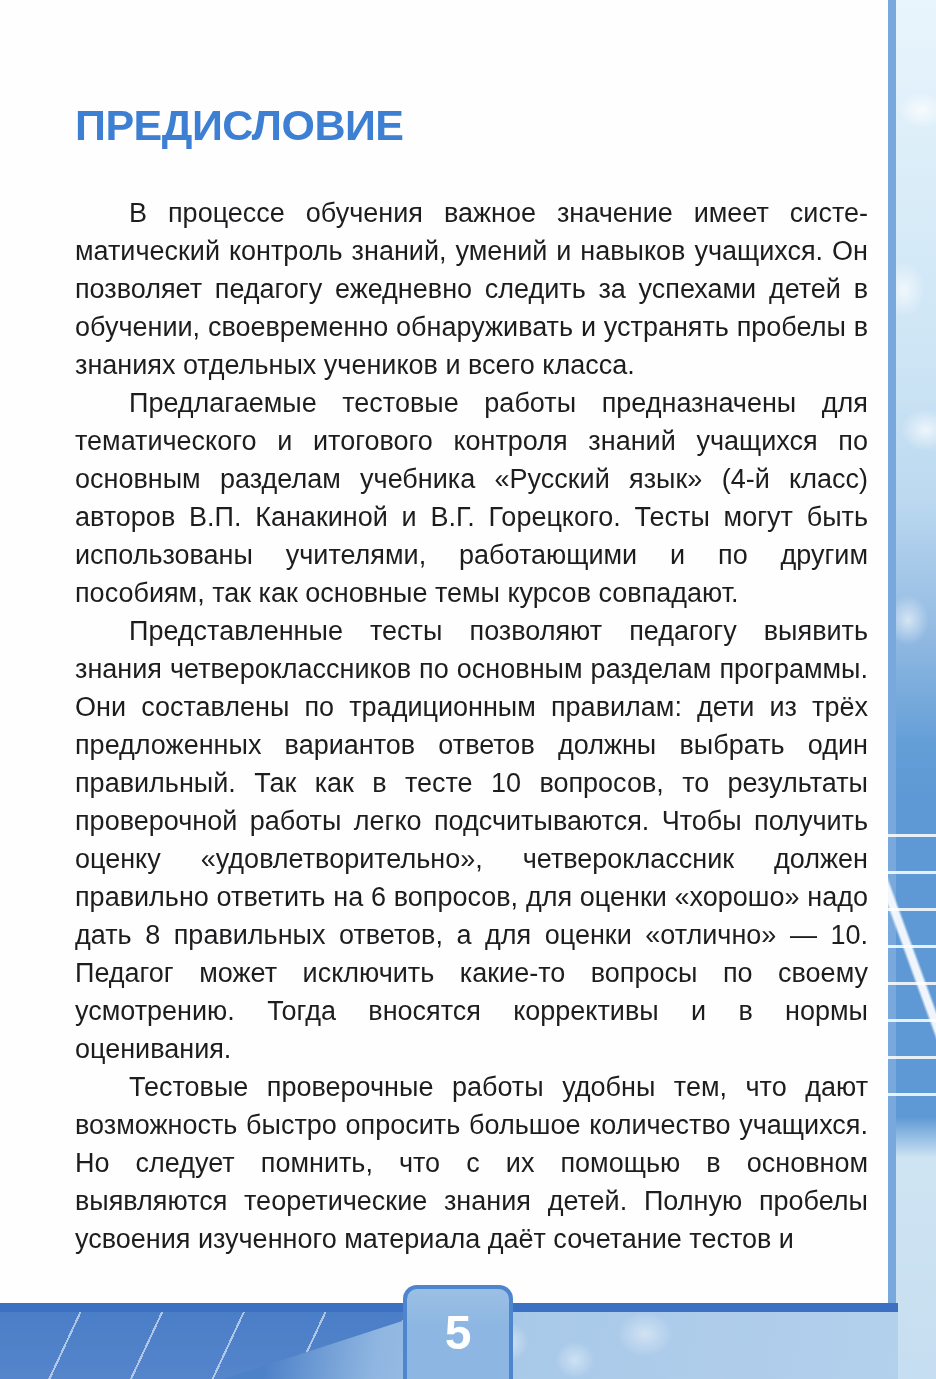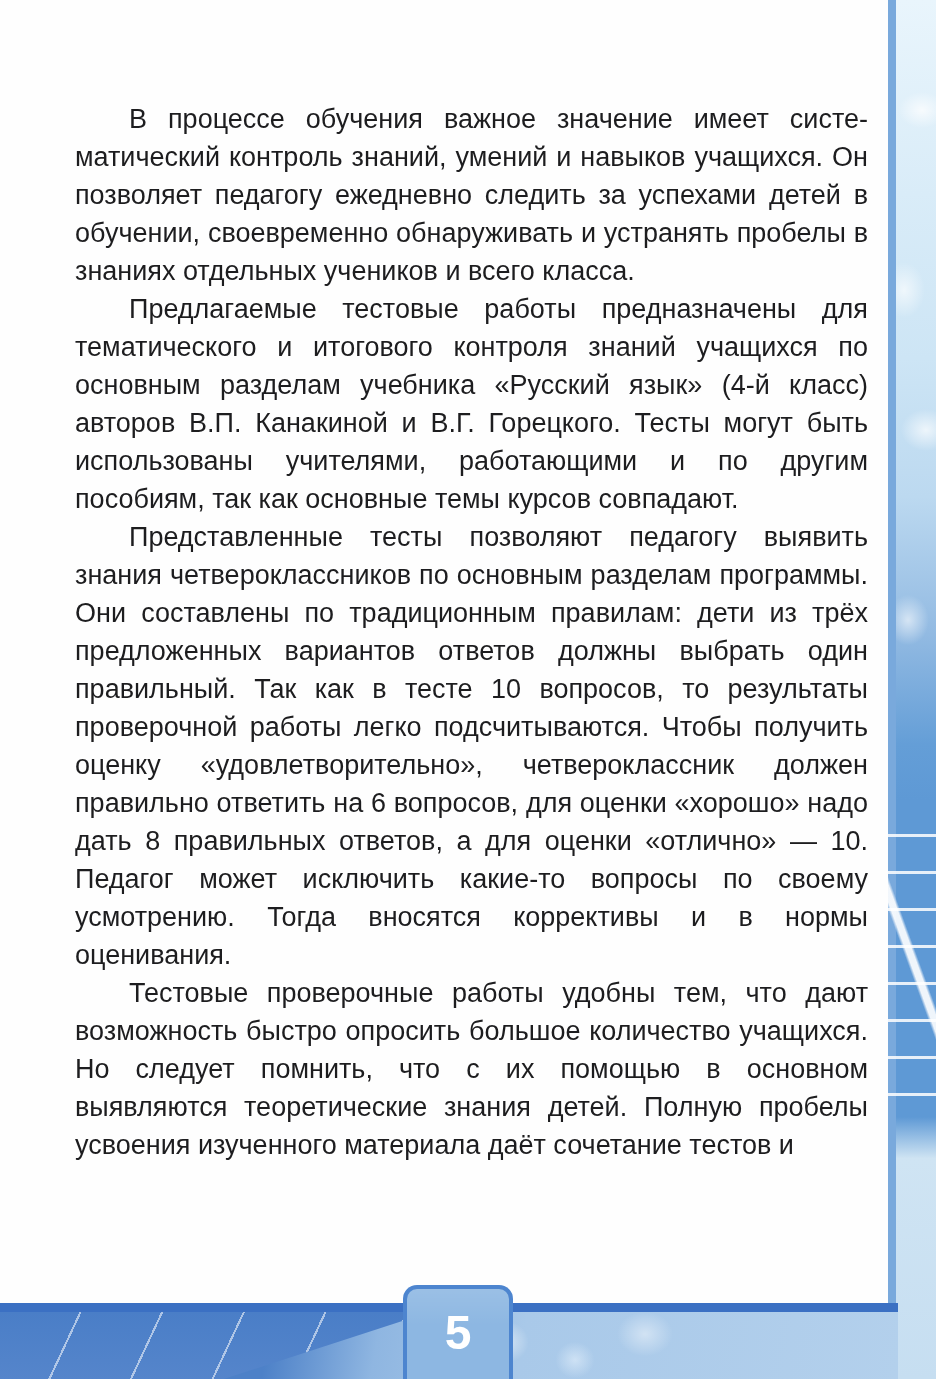--- a/index.html
+++ b/index.html
@@ -129,20 +129,21 @@
     color: var(--page-number-text, #ffffff);
     transform: translateY(-2px);
   }
 </style>
 </head>
 <body>
 
 <div class="page">
 
   <main class="content">
+    <h1>ПРЕДИСЛОВИЕ</h1>
     <div>
       <p>В процессе обучения важное значение имеет систе­матический контроль знаний, умений и навыков учащих­ся. Он позволяет педагогу ежедневно следить за успе­хами детей в обучении, своевременно обнаруживать и устранять пробелы в знаниях отдельных учеников и всего класса.</p>
       <p>Предлагаемые тестовые работы предназначены для тематического и итогового контроля знаний учащихся по основным разделам учебника «Русский язык» (4-й класс) авторов В.П. Канакиной и В.Г. Горецкого. Тесты могут быть использованы учителями, работающими и по другим пособиям, так как основные темы курсов совпадают.</p>
       <p>Представленные тесты позволяют педагогу выявить знания четвероклассников по основным разделам про­граммы. Они составлены по традиционным правилам: дети из трёх предложенных вариантов ответов должны выбрать один правильный. Так как в тесте 10 вопросов, то результаты проверочной работы легко подсчитывают­ся. Чтобы получить оценку «удовлетворительно», четве­роклассник должен правильно ответить на 6 вопросов, для оценки «хорошо» надо дать 8 правильных ответов, а для оценки «отлично» — 10. Педагог может исключить какие-то вопросы по своему усмотрению. Тогда вносятся коррективы и в нормы оценивания.</p>
       <p>Тестовые проверочные работы удобны тем, что дают возможность быстро опросить большое количество уча­щихся. Но следует помнить, что с их помощью в основном выявляются теоретические знания детей. Полную пробелы усвоения изученного материала даёт сочетание тестов и</p>
     </div>
   </main>
 
   <aside class="strip"></aside>
 

